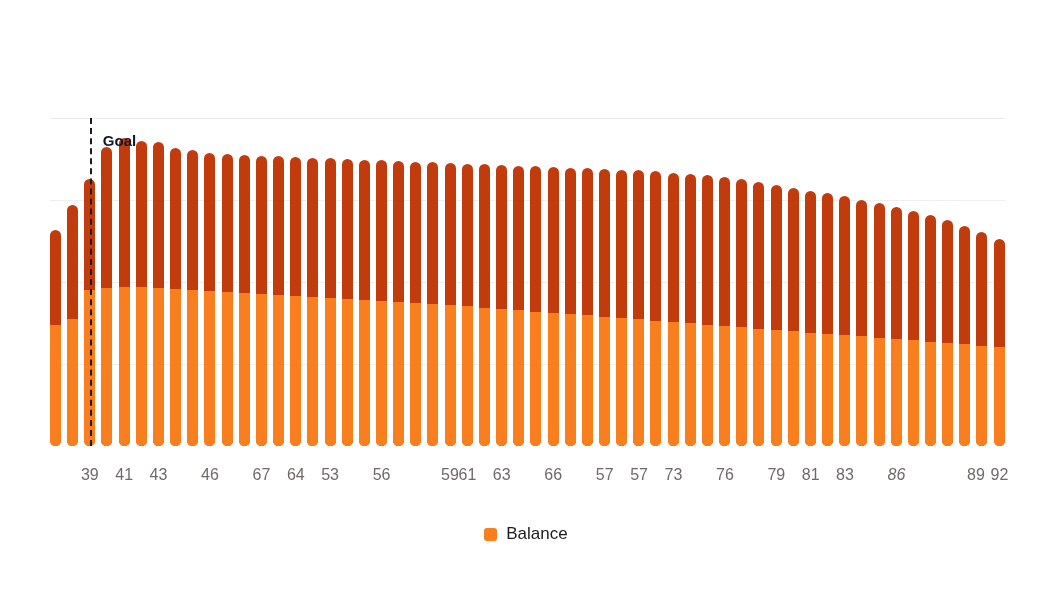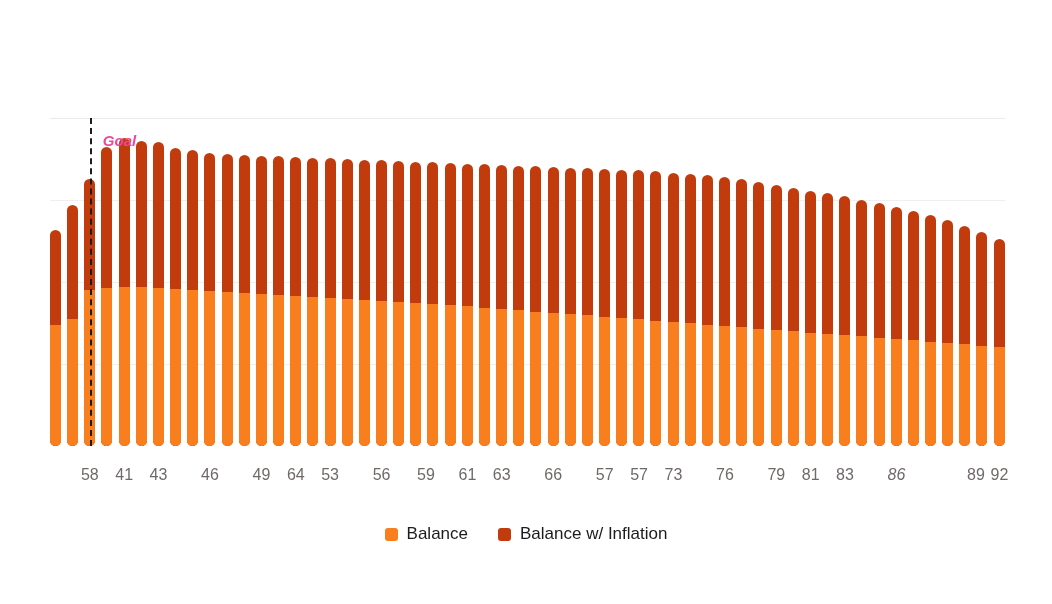--- a/index.html
+++ b/index.html
@@ -49,23 +49,22 @@
     background:#F97E1D;
   }
 
   
   .goal-line{
     position:absolute;top:0;bottom:0;width:0;
     border-left:2px dashed #1c1c1c;
   }
   .goal-label{
     position:absolute;
-    font-size:15px;font-weight:bold;color:#ec4899;
+    font-size:15px;font-weight:bold;color:#0f172a;
     white-space:nowrap;
-    font-style:italic;
   }
 
   
   .xaxis{
     position:absolute;left:50px;top:466px;width:955px;height:30px;
   }
   .xtick{
     position:absolute;top:0;
     transform:translateX(-50%);
     font-size:16px;color:#6f6a68;
@@ -378,48 +377,44 @@
           <div class="bar-stack" style="height: 206.64px; background: rgb(193, 59, 13);">
             <div class="bar-balance" style="height: 47.9365%; background: rgb(249, 126, 29);"></div>
           </div>
         </div>
       </div>
     <div class="goal-line" style="left: 39.8273px;"></div>
     <div class="goal-label" style="left: 52.8273px; top: 14px;">Goal</div>
   </div>
 
   <div class="xaxis">
-      <div class="xtick" style="left: 39.8273px;">58</div>
+      <div class="xtick" style="left: 39.8273px;">39</div>
       <div class="xtick" style="left: 74.1545px;">41</div>
       <div class="xtick" style="left: 108.482px;">43</div>
       <div class="xtick" style="left: 159.973px;">46</div>
-      <div class="xtick" style="left: 211.464px;">49</div>
+      <div class="xtick" style="left: 211.464px;">67</div>
       <div class="xtick" style="left: 245.791px;">64</div>
       <div class="xtick" style="left: 280.118px;">53</div>
       <div class="xtick" style="left: 331.609px;">56</div>
-      <div class="xtick" style="left: 376px;">59</div>
+      <div class="xtick" style="left: 400px;">59</div>
       <div class="xtick" style="left: 417.427px;">61</div>
       <div class="xtick" style="left: 451.755px;">63</div>
       <div class="xtick" style="left: 503.245px;">66</div>
       <div class="xtick" style="left: 554.736px;">57</div>
       <div class="xtick" style="left: 589.064px;">57</div>
       <div class="xtick" style="left: 623.391px;">73</div>
       <div class="xtick" style="left: 674.882px;">76</div>
       <div class="xtick" style="left: 726.373px;">79</div>
       <div class="xtick" style="left: 760.7px;">81</div>
       <div class="xtick" style="left: 795.027px;">83</div>
       <div class="xtick" style="left: 846.518px; font-style: italic;">86</div>
       <div class="xtick" style="left: 926px;">89</div>
       <div class="xtick" style="left: 949.5px;">92</div>
     </div>
 
   <div class="legend">
       <div class="legend-item">
         <span class="legend-swatch" style="background: rgb(249, 126, 29);"></span>
         <span class="legend-label">Balance</span>
       </div>
-      <div class="legend-item">
-        <span class="legend-swatch" style="background: rgb(193, 59, 13);"></span>
-        <span class="legend-label">Balance w/ Inflation</span>
-      </div>
     </div>
 
 </div>
 
 </body></html>

